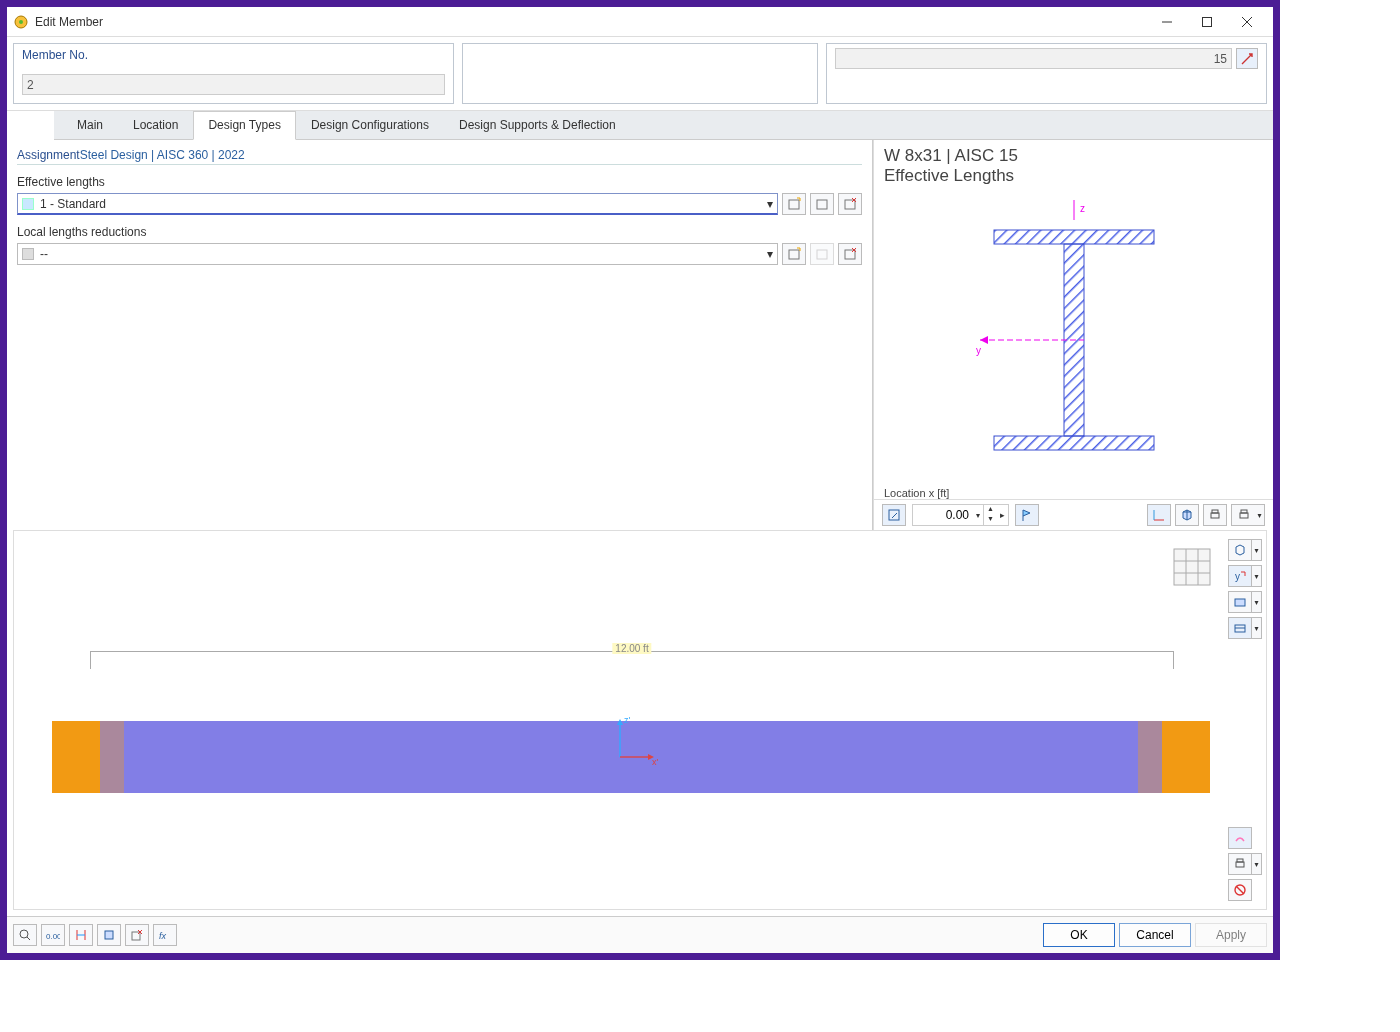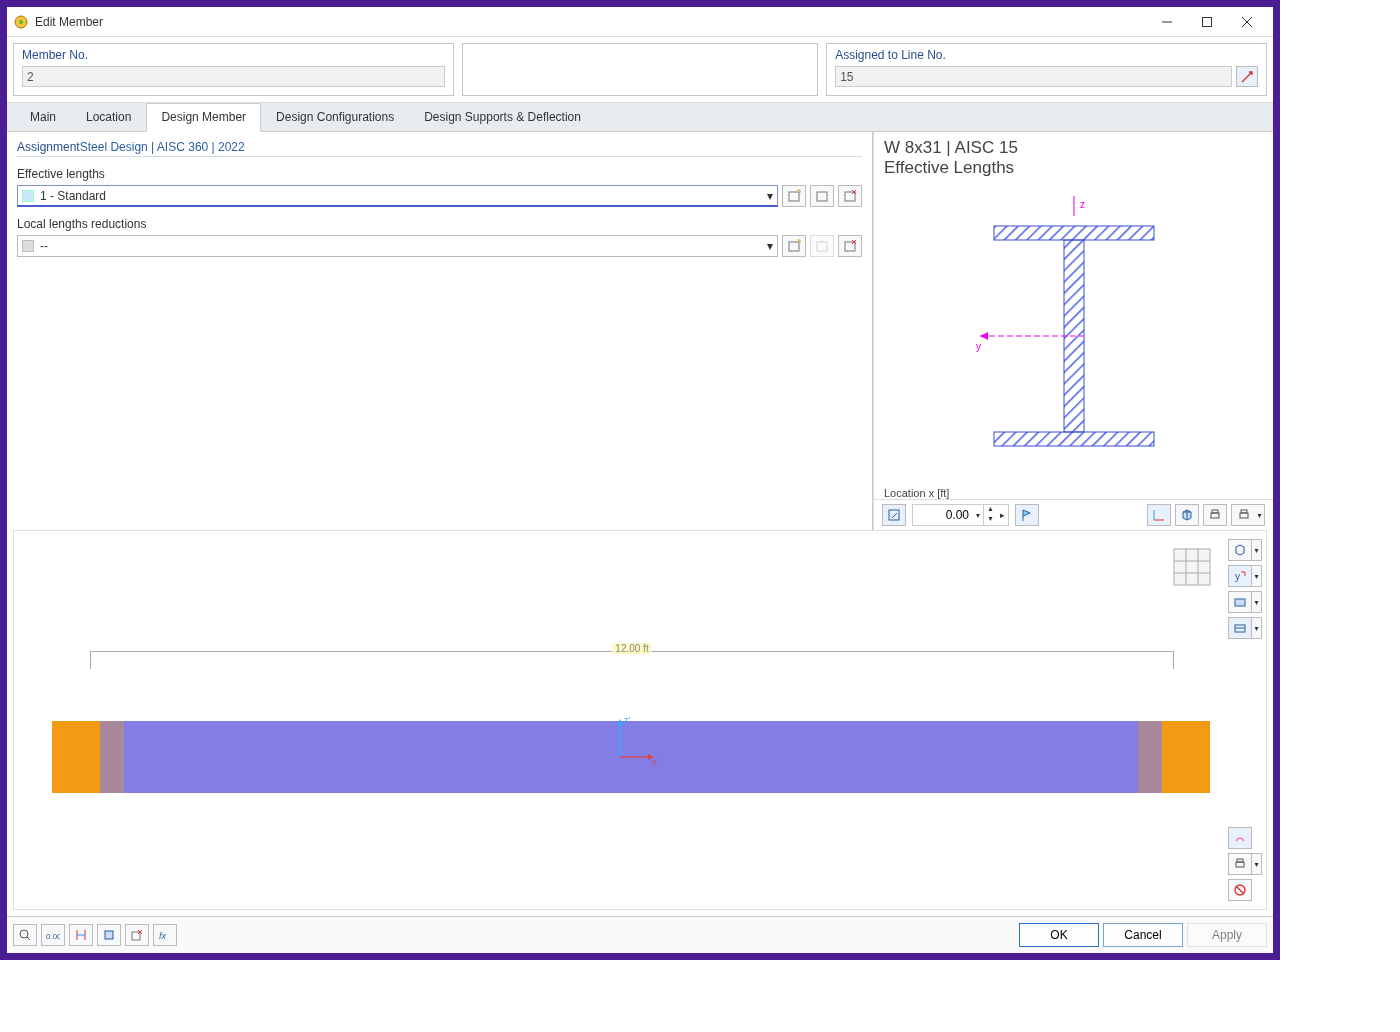--- a/index.html
+++ b/index.html
@@ -5,26 +5,26 @@
 * { box-sizing: border-box; margin: 0; padding: 0; font-family: 'Segoe UI', Tahoma, sans-serif; }
 body { background: #fff; font-size: 12px; color: #333; }
 .window { width: 1280px; height: 960px; display: flex; flex-direction: column; border: 7px solid #4c1d95; }
 .titlebar { height: 30px; display: flex; align-items: center; padding: 0 6px; border-bottom: 1px solid #ddd; background: #fff; }
 .titlebar .icon { width: 16px; height: 16px; margin-right: 6px; }
 .titlebar .title { flex: 1; font-size: 12px; }
 .titlebar .win-btn { width: 40px; height: 28px; display: flex; align-items: center; justify-content: center; cursor: pointer; }
 .header-fields { display: flex; gap: 8px; padding: 6px; background: #fff; border-bottom: 1px solid #ddd; }
 .field-box { border: 1px solid #bfc7d1; padding: 4px 8px 8px 8px; flex: 1; background: #fff; }
 .field-box.narrow { flex: 0.8; }
-.field-box .label { color: #2a4f8f; font-size: 12px; margin-bottom: 4px; display: block; }
+.field-box .label { color: #2a4f8f; font-size: 12px; margin-bottom: 12px; display: block; }
 .field-box input, .field-box .readonly { width: 100%; height: 21px; border: 1px solid #ccc; background: #f1f1f1; padding: 0 4px; font-size: 12px; color: #555; }
 .assigned-row { display: flex; gap: 4px; align-items: center; }
-.assigned-row input { flex: 1; }
+.assigned-row input { flex: 1; text-align: right; }
 .pick-btn { width: 22px; height: 21px; border: 1px solid #bbb; background: #e8f0fb; cursor: pointer; display: flex; align-items: center; justify-content: center; }
-.tabs { display: flex; background: #e9ecef; border-bottom: 1px solid #ccc; padding-left: 8px; }
+.tabs { display: flex; background: #e9ecef; border-bottom: 1px solid #ccc; padding-left: 8px; margin-left: 47px; }
 .tab { padding: 6px 14px; font-size: 12px; cursor: pointer; border: 1px solid transparent; }
 .tab.active { background: #fff; border: 1px solid #ccc; border-bottom: 1px solid #fff; margin-bottom: -1px; }
 .body-row { display: flex; flex: 1; min-height: 0; }
 .left-panel { flex: 1; border-right: 1px solid #ccc; display: flex; flex-direction: column; padding: 6px 10px; }
 .right-panel { width: 400px; display: flex; flex-direction: column; border-left: 1px solid #ddd; }
 .assign-header { display: flex; justify-content: flex-start; align-items: center; border-bottom: 1px solid #cdd; padding: 2px 0; }
 .assign-header .lbl { color: #2a4f8f; font-weight: 500; }
 .assign-header .design-link { color: #2a5f9f; font-size: 12px; }
 .form-group { margin-top: 10px; }
 .form-group .glabel { font-size: 12px; margin-bottom: 4px; display: block; color: #333; }
@@ -46,21 +46,21 @@
 .dim-line { position: absolute; top: 120px; left: 60px; right: 36px; height: 18px; border-left: 1px solid #aaa; border-right: 1px solid #aaa; }
 .dim-line .hline { position: absolute; top: 0; left: 0; right: 0; height: 1px; background: #aaa; }
 .dim-line .txt { position: absolute; left: 50%; transform: translateX(-50%); top: -8px; font-size: 10px; color: #888; background: #fef9c3; padding: 0 3px; }
 .beam { position: absolute; left: 60px; right: 36px; top: 190px; height: 72px; background: #827ee6; z-index: 1; }
 .endcap { position: absolute; width: 72px; height: 72px; background: #f29a13; top: 190px; z-index: 2; }
 .endcap-overlay { position: absolute; width: 28px; height: 72px; top: 190px; background: rgba(130,126,230,0.65); z-index: 3; }
 .side-toolbars { position: absolute; right: 4px; top: 8px; display: flex; flex-direction: column; gap: 4px; }
 .navcube { position: absolute; right: 50px; top: 12px; width: 48px; height: 48px; }
 .footer { display: flex; align-items: center; padding: 6px; border-top: 1px solid #ccc; gap: 4px; background: #fafafa; }
 .footer .spacer { flex: 1; }
-.dlg-btn { width: 80px; height: 24px; border: 1px solid #7aa5d8; background: #fdfdfd; cursor: pointer; font-size: 12px; }
+.dlg-btn { width: 72px; height: 24px; border: 1px solid #7aa5d8; background: #fdfdfd; cursor: pointer; font-size: 12px; }
 .dlg-btn.disabled { opacity: 0.5; border-color: #ccc; cursor: default; }
 svg { display: block; }
 .rt-tools { display: flex; gap: 4px; margin-left: auto; }
 .dropdown-chev { width: 10px; height: 22px; display: flex; align-items: center; justify-content: center; border: 1px solid #bbb; border-left: none; background: #f7f8fa; cursor: pointer; font-size: 8px; }
 </style>
 </head>
 <body>
 
 <div class="window">
 
@@ -90,36 +90,35 @@
       </div>
   </div>
 
   <div class="header-fields">
     <div class="field-box">
       <span class="label">Member No.</span>
       <input type="text" readonly="" value="2" style="">
     </div>
     <div class="field-box narrow"></div>
     <div class="field-box">
-      <span class="label">Assigned to Line No.</span>
       <div class="assigned-row">
         <input type="text" readonly="" value="15" style="">
         <div class="pick-btn">
           <svg width="14" height="14">
               <path d="M2 12 L12 2 M9 2 L12 2 L12 5" stroke="#c33" fill="none" stroke-width="1.4"></path>
             </svg>
         </div>
       </div>
     </div>
   </div>
 
   <div class="tabs">
     <div class="tab">Main</div>
     <div class="tab">Location</div>
-    <div class="tab active">Design Member</div>
+    <div class="tab active">Design Types</div>
     <div class="tab">Design Configurations</div>
     <div class="tab">Design Supports &amp; Deflection</div>
   </div>
 
   <div class="body-row">
 
     <div class="left-panel">
       <div class="assign-header">
         <span class="lbl">Assignment</span>
         <span class="design-link">Steel Design | AISC 360 | 2022</span>

